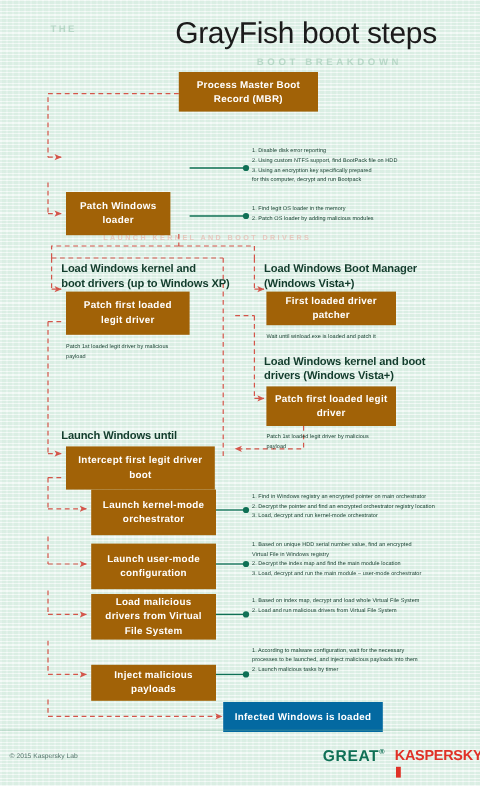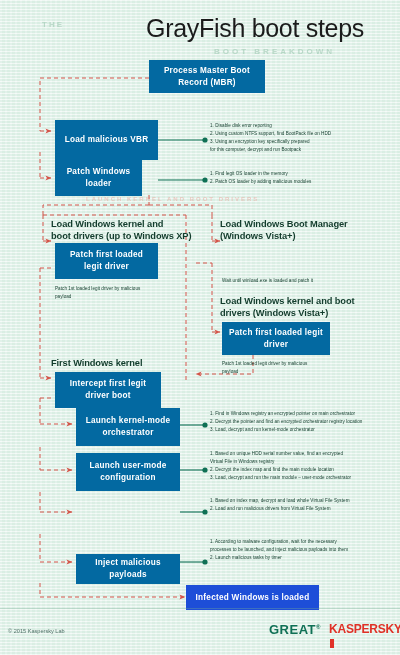--- a/index.html
+++ b/index.html
@@ -33,26 +33,26 @@
 
   #stage{position:absolute;inset:0;}
   svg#wires{position:absolute;left:0;top:0;width:400px;height:655px;pointer-events:none;}
 
   .title{
     position:absolute;left:0;top:14px;width:364px;text-align:right;
     font-size:25px;font-weight:normal;color:#1b1b1b;letter-spacing:-.3px;
   }
 
   .box{
-    position:absolute;background:#0369a1;color:#ffffff;
+    position:absolute;background:#a16207;color:#ffffff;
     display:flex;align-items:center;justify-content:center;text-align:center;
     font-weight:bold;font-size:8.2px;line-height:1.45;letter-spacing:.25px;
     box-sizing:border-box;padding:2px 6px;
   }
-  .box.red{background:#1d4ed8;}
+  .box.red{background:#0369a1;}
 
   .seclabel{
     position:absolute;font-size:9.3px;font-weight:bold;color:#123c2c;
     line-height:1.3;letter-spacing:-.1px;white-space:pre-line;
   }
 
   .note{
     position:absolute;font-size:4.6px;line-height:1.75;color:#123c2c;
     white-space:pre-line;letter-spacing:.05px;
   }
@@ -160,65 +160,67 @@
       <circle cx="205" cy="470" r="2.6"></circle>
       <circle cx="205" cy="512" r="2.6"></circle>
       <circle cx="205" cy="562" r="2.6"></circle>
     </g>
   </svg>
 
   <div class="box" style="left:149px;top:60px;width:116px;height:33px;">Process Master Boot
 Record (MBR)</div>
 
 
-  <div class="box" style="left:55px;top:120px;width:103px;height:40px;">Load malicious VBR</div>
   <div class="note" style="left:210px;top:122px;width:190px;">1. Disable disk error reporting
 2. Using custom NTFS support, find BootPack file on HDD
 3. Using an encryption key specifically prepared
     for this computer, decrypt and run Bootpack</div>
 
   <div class="box" style="left:55px;top:160px;width:87px;height:36px;">Patch Windows loader</div>
   <div class="note" style="left:210px;top:170px;width:190px;">1. Find legit OS loader in the memory
 2. Patch OS loader by adding malicious modules</div>
 
   <div class="seclabel" style="left:51px;top:218px;">Load Windows kernel and
 boot drivers (up to Windows XP)</div>
   <div class="box" style="left:55px;top:243px;width:103px;height:36px;">Patch first loaded
 legit driver</div>
   <div class="note plain" style="left:55px;top:285px;width:135px;">Patch 1st loaded legit driver by malicious
 payload</div>
 
   <div class="seclabel" style="left:220px;top:218px;">Load Windows Boot Manager
 (Windows Vista+)</div>
+  <div class="box" style="left:222px;top:243px;width:108px;height:28px;">First loaded driver patcher</div>
   <div class="note plain" style="left:222px;top:277px;width:175px;">Wait until winload.exe is loaded and patch it</div>
 
   <div class="seclabel" style="left:220px;top:295px;">Load Windows kernel and boot
 drivers (Windows Vista+)</div>
   <div class="box" style="left:222px;top:322px;width:108px;height:33px;">Patch first loaded
 legit driver</div>
   <div class="note plain" style="left:222px;top:360px;width:160px;">Patch 1st loaded legit driver by malicious
 payload</div>
 
-  <div class="seclabel" style="left:51px;top:357px;">First Windows kernel</div>
-  <div class="box" style="left:55px;top:372px;width:106px;height:36px;">Intercept first legit
+  <div class="seclabel" style="left:51px;top:357px;">Launch Windows until</div>
+  <div class="box" style="left:55px;top:372px;width:124px;height:36px;">Intercept first legit
 driver boot</div>
 
   <div class="box" style="left:76px;top:408px;width:104px;height:38px;">Launch kernel-mode
 orchestrator</div>
   <div class="note" style="left:210px;top:410px;width:190px;">1. Find in Windows registry an encrypted pointer on main orchestrator
 2. Decrypt the pointer and find an encrypted orchestrator registry location
 3. Load, decrypt and run kernel-mode orchestrator</div>
 
   <div class="box" style="left:76px;top:453px;width:104px;height:38px;">Launch user-mode
 configuration</div>
   <div class="note" style="left:210px;top:450px;width:190px;">1. Based on unique HDD serial number value, find an encrypted
     Virtual File in Windows registry
 2. Decrypt the index map and find the main module location
 3. Load, decrypt and run the main module – user-mode orchestrator</div>
 
+  <div class="box" style="left:76px;top:495px;width:104px;height:38px;">Load malicious drivers from
+Virtual File System</div>
   <div class="note" style="left:210px;top:497px;width:190px;">1. Based on index map, decrypt and load whole Virtual File System
 2. Load and run malicious drivers from Virtual File System</div>
 
   <div class="box" style="left:76px;top:554px;width:104px;height:30px;">Inject malicious payloads</div>
   <div class="note" style="left:210px;top:538px;width:190px;">1. According to malware configuration, wait for the necessary
     processes to be launched, and inject malicious payloads into them
 2. Launch malicious tasks by timer</div>
 
   <div class="box red" style="left:186px;top:585px;width:133px;height:25px;">Infected Windows is loaded</div>
 

